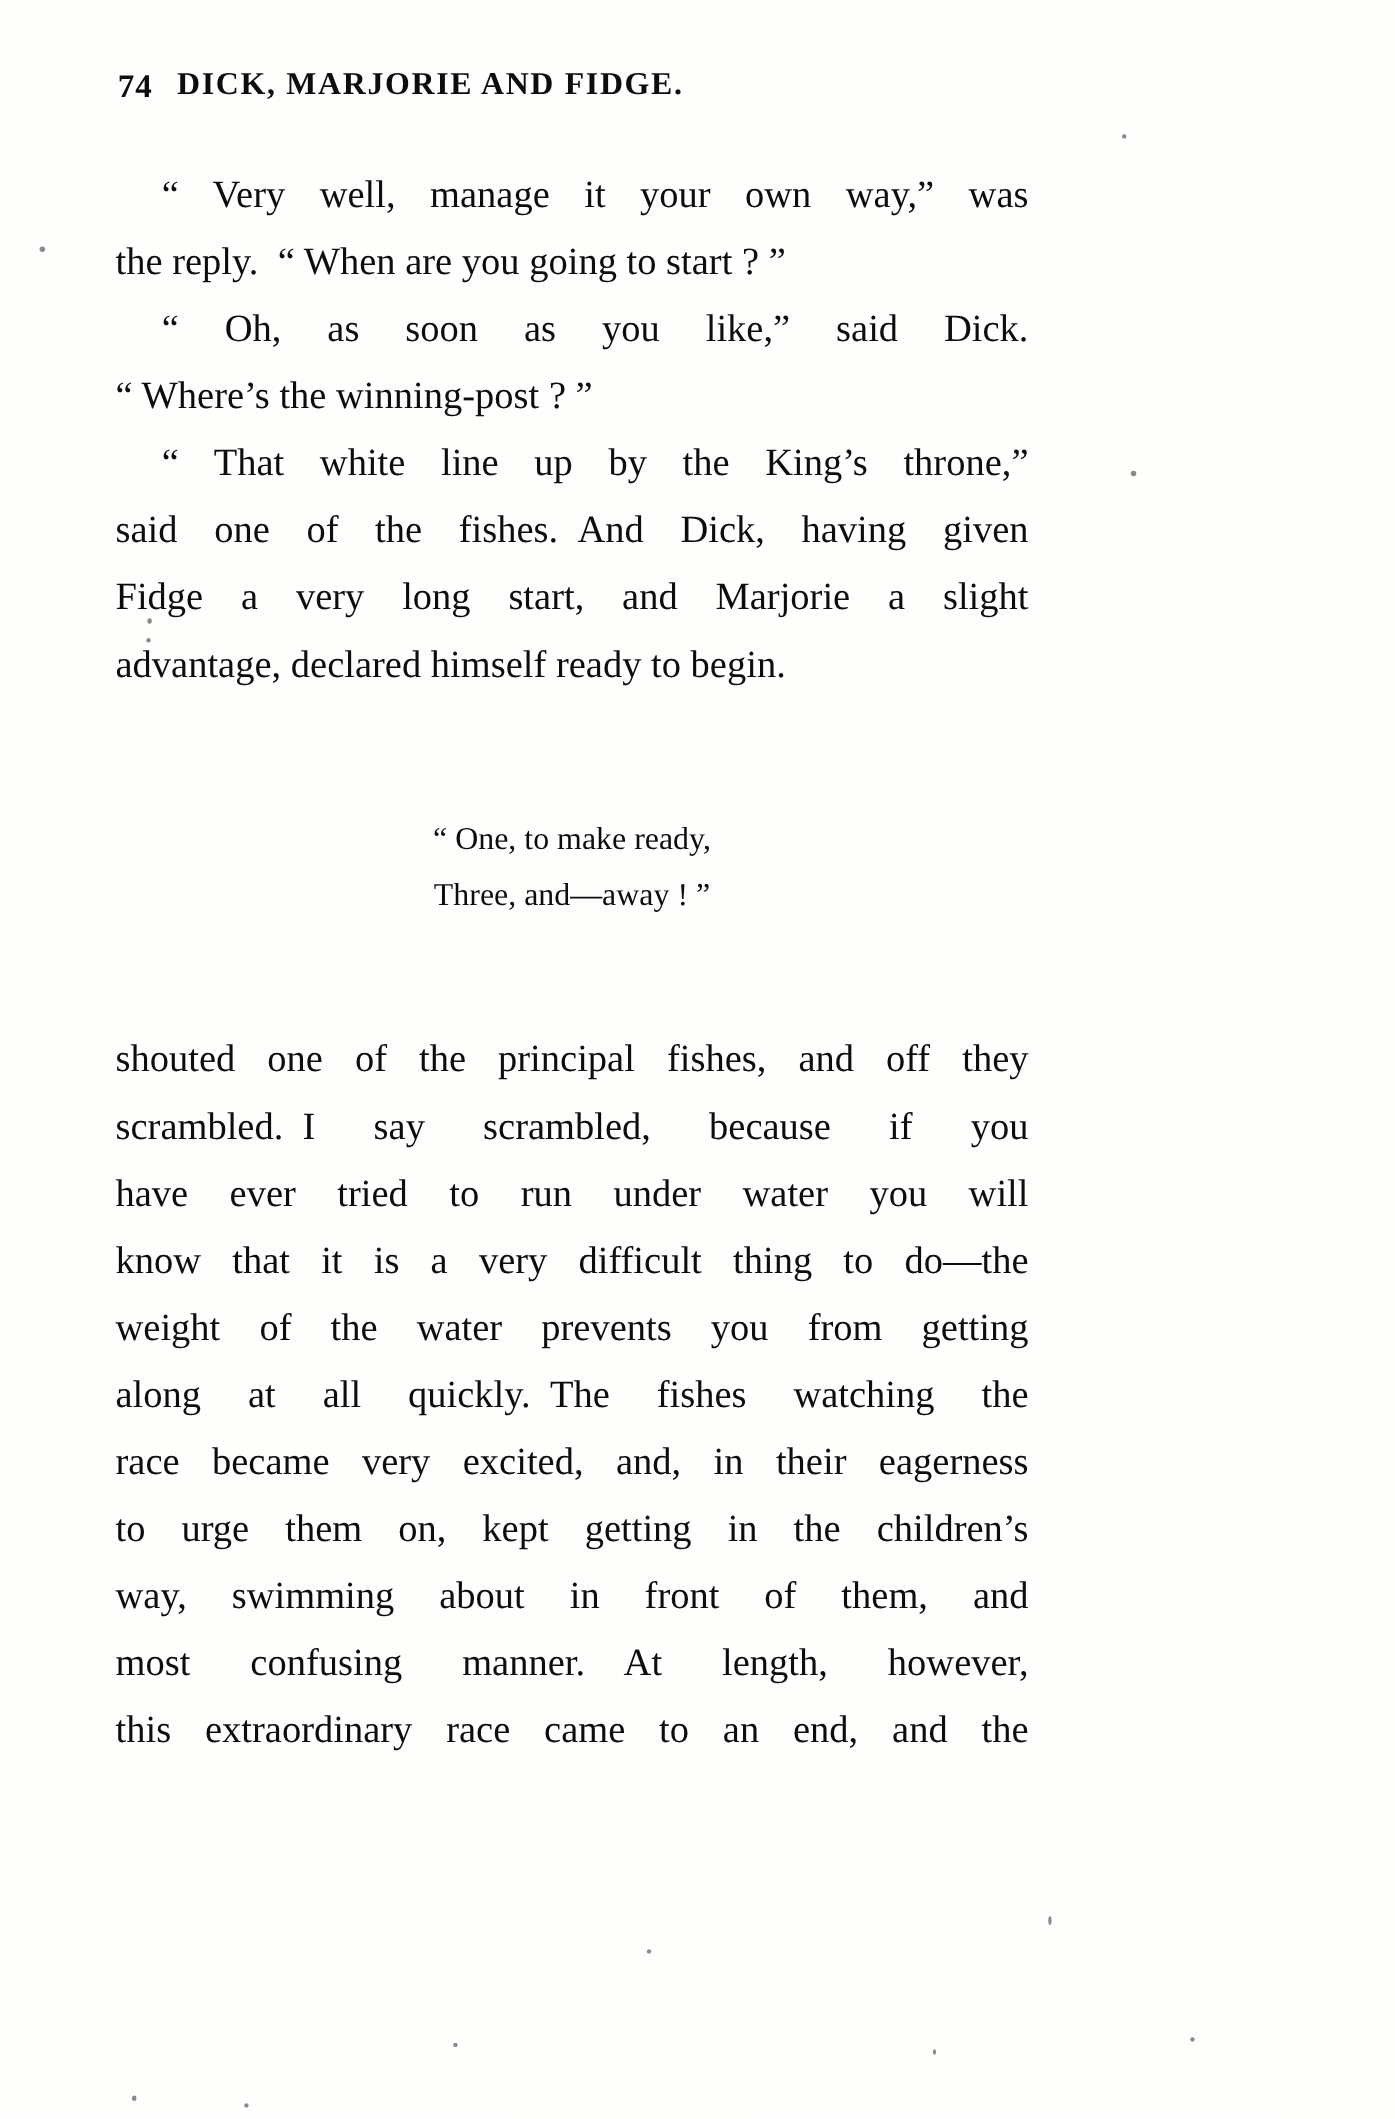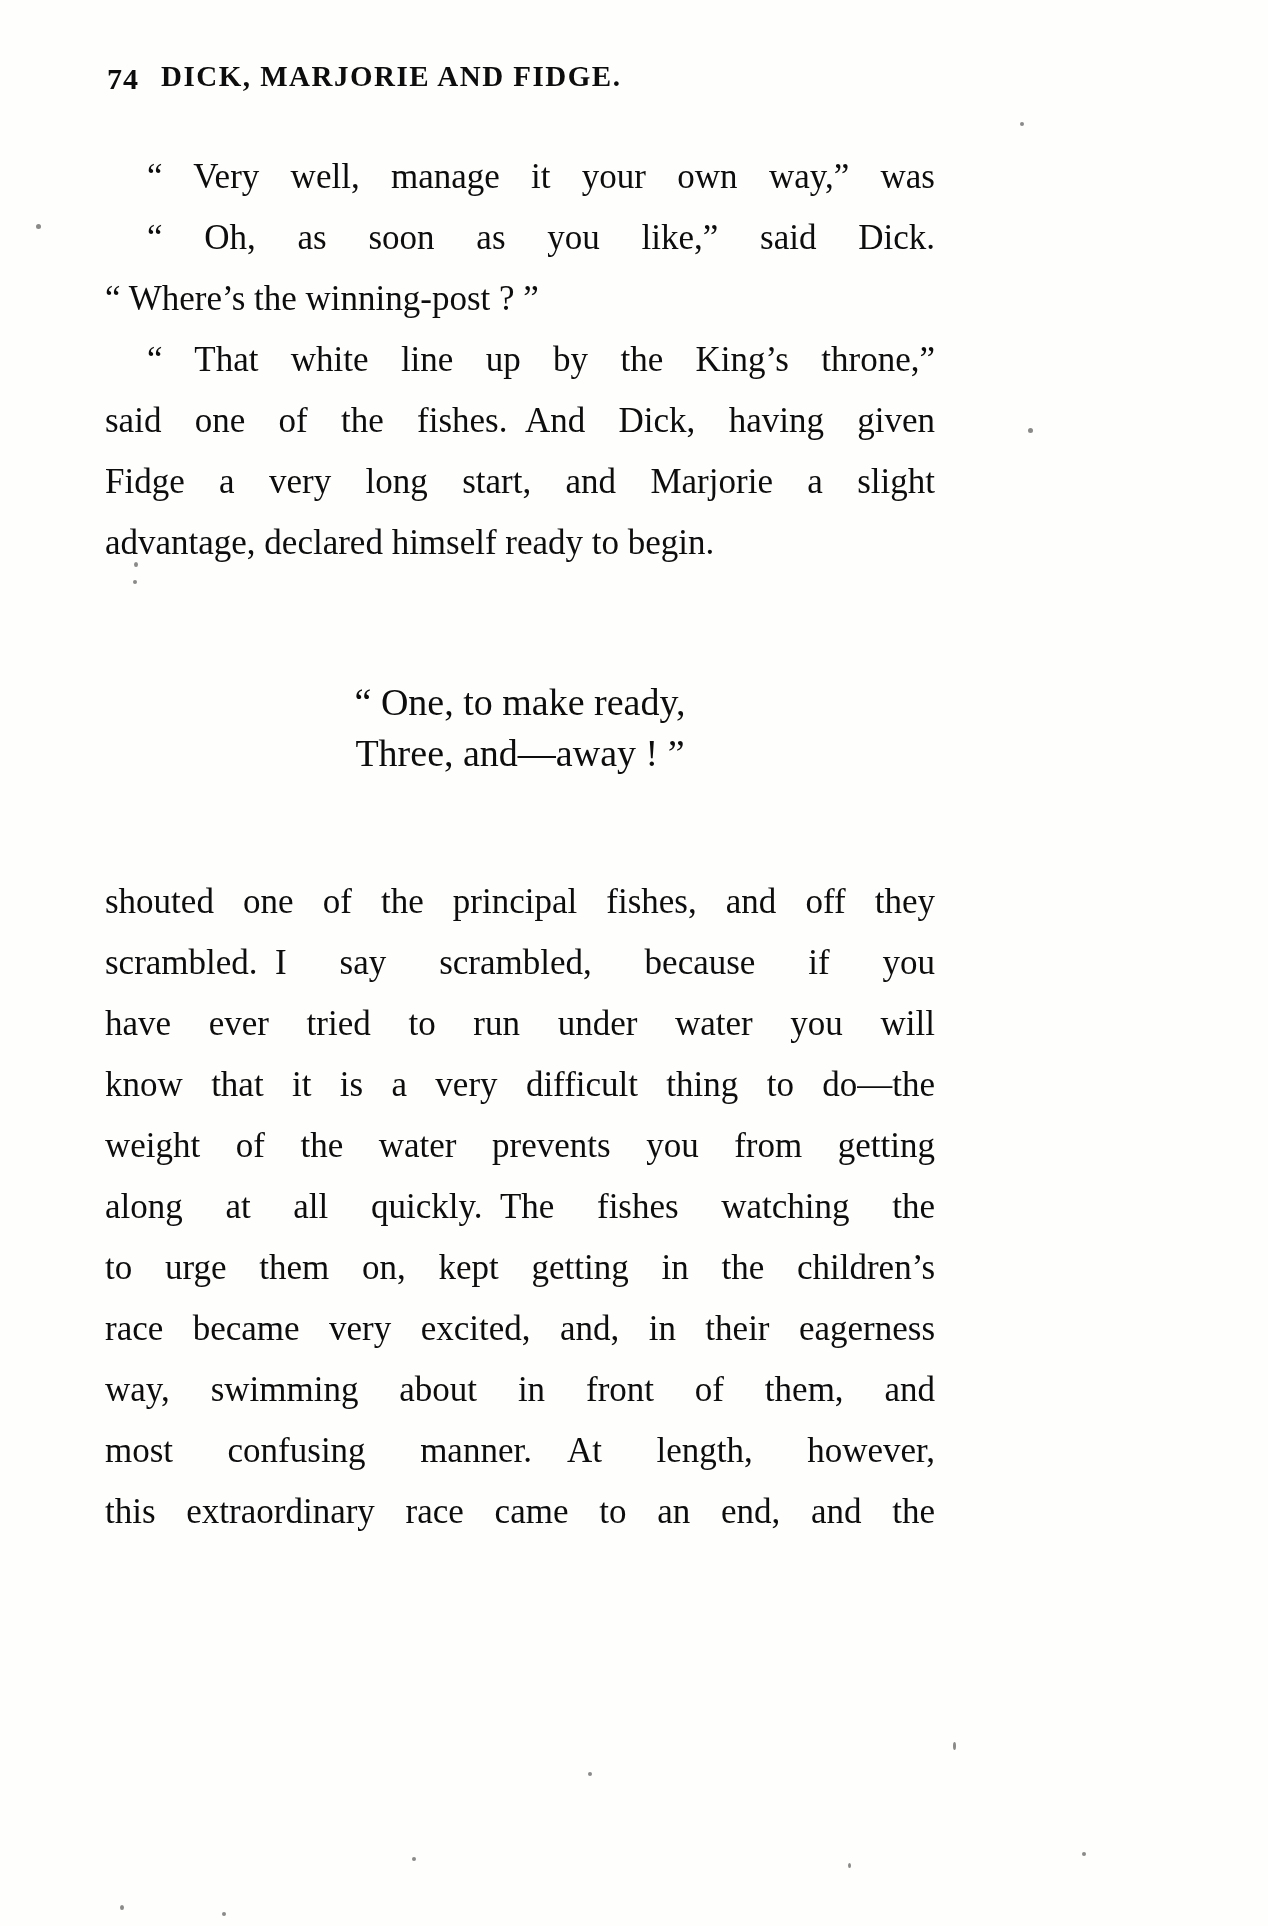--- a/index.html
+++ b/index.html
@@ -50,21 +50,21 @@
   .para { margin: 0; }
   .line {
     text-align: justify;
     text-align-last: justify;
     white-space: normal;
   }
   .line.first { text-indent: 42px; }
   .line.last { text-align-last: left; }
   .verse {
     margin: 104px 0 92px 0;
-    font-size: 38px;
+    font-size: 29px;
     line-height: 51px;
   }
   .verse-line { text-align: center; }
   .speck {
     position: absolute;
     background: #2a2a2a;
     border-radius: 50%;
     opacity: 0.55;
   }
 </style>
@@ -74,20 +74,21 @@
 <div class="page">
 
   <div class="running-head">
     <div class="page-num">74</div>
     <div class="running-title">DICK, MARJORIE AND FIDGE.</div>
   </div>
 
   <div class="text-column">
       <div class="para">
         <div class="line first">“ Very well, manage it your own way,” was</div>
+        <div class="line last">the reply. “ When are you going to start ? ”</div>
       </div>
       <div class="para">
         <div class="line first">“ Oh, as soon as you like,” said Dick.</div>
         <div class="line last">“ Where’s the winning-post ? ”</div>
       </div>
       <div class="para">
         <div class="line first">“ That white line up by the King’s throne,”</div>
         <div class="line">said one of the fishes. And Dick, having given</div>
         <div class="line">Fidge a very long start, and Marjorie a slight</div>
         <div class="line last">advantage, declared himself ready to begin.</div>
@@ -96,22 +97,22 @@
         <div class="verse-line">“ One, to make ready,</div>
         <div class="verse-line">Three, and—away ! ”</div>
       </div>
       <div class="para">
         <div class="line">shouted one of the principal fishes, and off they</div>
         <div class="line">scrambled. I say scrambled, because if you</div>
         <div class="line">have ever tried to run under water you will</div>
         <div class="line">know that it is a very difficult thing to do—the</div>
         <div class="line">weight of the water prevents you from getting</div>
         <div class="line">along at all quickly. The fishes watching the</div>
+        <div class="line">race became very excited, and, in their eagerness</div>
         <div class="line">to urge them on, kept getting in the children’s</div>
-        <div class="line">race became very excited, and, in their eagerness</div>
         <div class="line">way, swimming about in front of them, and</div>
         <div class="line">most confusing manner. At length, however,</div>
         <div class="line">this extraordinary race came to an end, and the</div>
       </div>
     </div>
 
   <div class="speck" style="left:36px;  top:224px;  width:5px; height:5px;"></div>
   <div class="speck" style="left:1028px;top:428px;  width:5px; height:5px;"></div>
   <div class="speck" style="left:134px; top:562px;  width:4px; height:5px;"></div>
   <div class="speck" style="left:133px; top:580px;  width:4px; height:4px;"></div>

